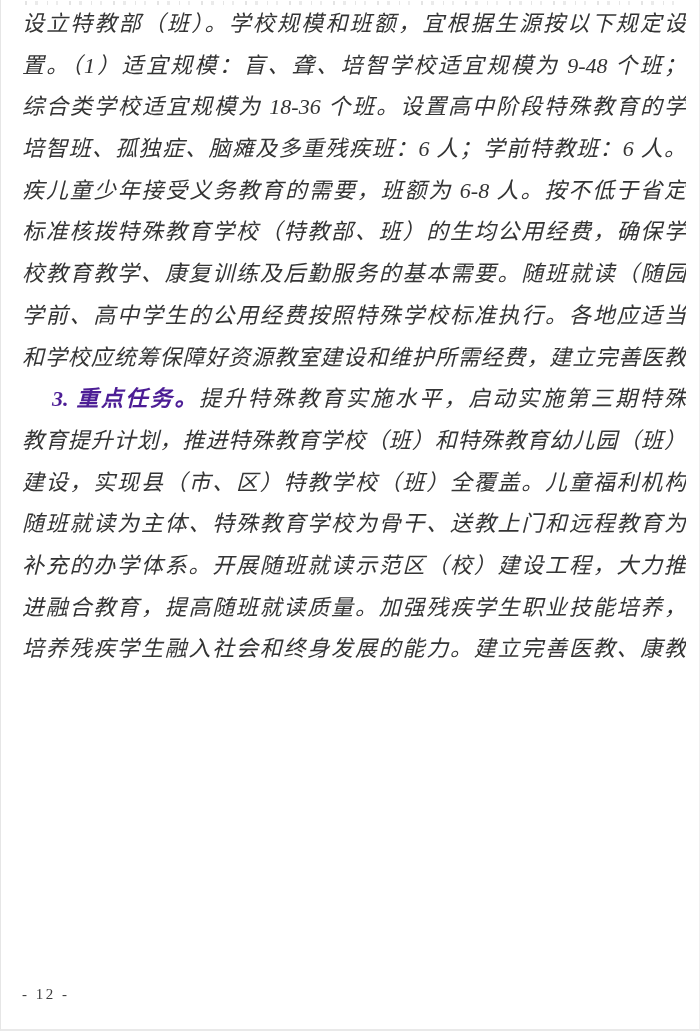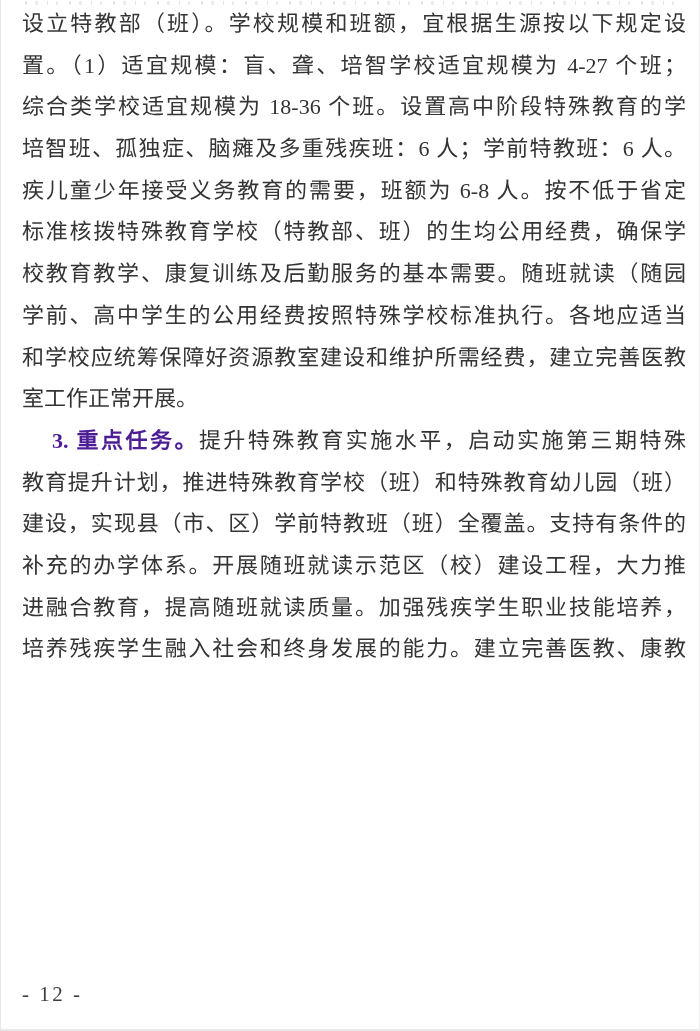--- a/index.html
+++ b/index.html
@@ -40,20 +40,21 @@
     opacity: 0.5;
   }
   .text-block {
     position: absolute;
     left: 21px;
     top: 3px;
     width: 664px;
     font-size: 22px;
     color: #343434;
     letter-spacing: 0;
+    font-style: italic;
   }
   .line {
     height: 41.7px;
     line-height: 41.7px;
     text-align: justify;
     text-align-last: justify;
     overflow: hidden;
   }
   .line.end {
     text-align-last: left;
@@ -62,43 +63,43 @@
     text-indent: 30px;
   }
   .bold {
     font-weight: bold;
     color: #4c1d95;
   }
   .page-number {
     position: absolute;
     left: 21px;
     top: 984px;
-    font-size: 21px;
+    font-size: 15px;
     line-height: 21px;
     color: #3d3d3d;
     letter-spacing: 2.5px;
   }
 </style>
 </head>
 <body>
 
 <div class="page">
   <div class="top-remnant"></div>
   <div class="text-block" id="doc-lines">
       <div class="line">设立特教部（班）。学校规模和班额，宜根据生源按以下规定设</div>
-      <div class="line">置。（1）适宜规模：盲、聋、培智学校适宜规模为 4-27 个班；</div>
+      <div class="line">置。（1）适宜规模：盲、聋、培智学校适宜规模为 9-48 个班；</div>
       <div class="line">综合类学校适宜规模为 18-36 个班。设置高中阶段特殊教育的学</div>
       <div class="line">培智班、孤独症、脑瘫及多重残疾班：6 人；学前特教班：6 人。</div>
       <div class="line">疾儿童少年接受义务教育的需要，班额为 6-8 人。按不低于省定</div>
       <div class="line">标准核拨特殊教育学校（特教部、班）的生均公用经费，确保学</div>
       <div class="line">校教育教学、康复训练及后勤服务的基本需要。随班就读（随园</div>
       <div class="line">学前、高中学生的公用经费按照特殊学校标准执行。各地应适当</div>
       <div class="line">和学校应统筹保障好资源教室建设和维护所需经费，建立完善医教</div>
-      <div class="line end">室工作正常开展。</div>
       <div class="line indent"><span class="bold">3. 重点任务。</span>提升特殊教育实施水平，启动实施第三期特殊</div>
       <div class="line">教育提升计划，推进特殊教育学校（班）和特殊教育幼儿园（班）</div>
-      <div class="line">建设，实现县（市、区）学前特教班（班）全覆盖。支持有条件的</div>
+      <div class="line">建设，实现县（市、区）特教学校（班）全覆盖。儿童福利机构</div>
+      <div class="line">随班就读为主体、特殊教育学校为骨干、送教上门和远程教育为</div>
       <div class="line">补充的办学体系。开展随班就读示范区（校）建设工程，大力推</div>
       <div class="line">进融合教育，提高随班就读质量。加强残疾学生职业技能培养，</div>
       <div class="line">培养残疾学生融入社会和终身发展的能力。建立完善医教、康教</div>
     </div>
   <div class="page-number">- 12 -</div>
 </div>
 
 </body></html>

